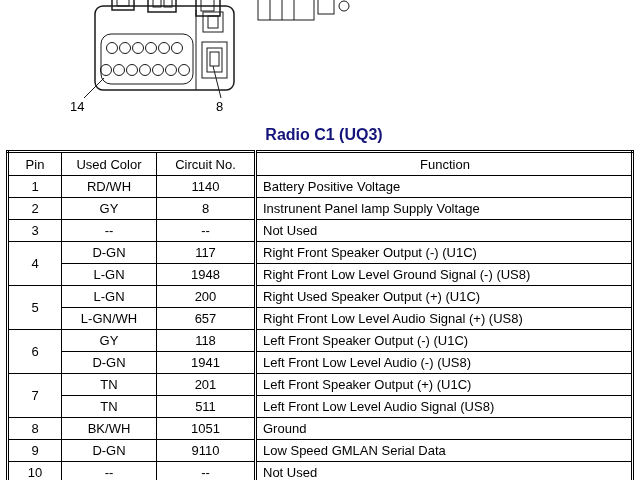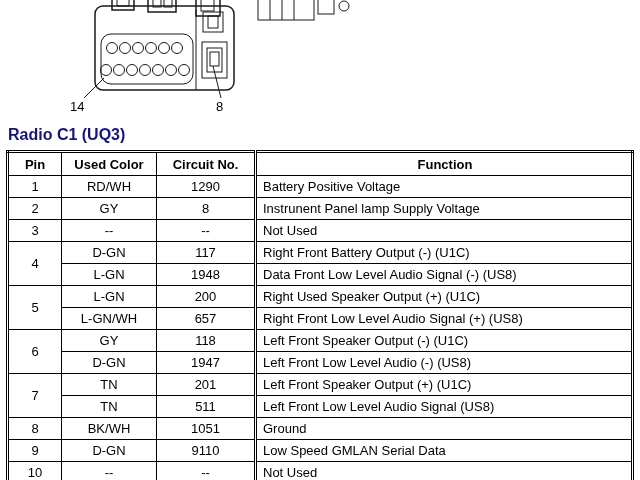--- a/index.html
+++ b/index.html
@@ -6,20 +6,21 @@
   body{
     width:640px;height:480px;overflow:hidden;background:#ffffff;
     font-family:"Liberation Sans",sans-serif;position:relative;
   }
   .diagram-wrap{width:640px;height:118px;display:block;}
   svg{display:block;}
   .page-title{
     margin:8px 0 6px 8px;
     font-size:16px;font-weight:bold;color:#14147a;
     font-family:"Liberation Sans",sans-serif;
+    text-align:center;
   }
   table.pinout{
     border-collapse:collapse;
     margin-left:6px;
     width:628px;
     table-layout:fixed;
     font-size:13px;
     color:#000;
     border:3px double #000;
   }
@@ -27,21 +28,21 @@
     border:1px solid #000;
     padding:0 4px;
     height:21px;
     text-align:center;
     vertical-align:middle;
     overflow:hidden;
     white-space:nowrap;
   }
   table.pinout thead th{
     height:22px;
-    font-weight:bold;
+    font-weight:normal;
     border-bottom:1px solid #000;
   }
   table.pinout .c-fn{
     text-align:left;
     padding-left:6px;
     border-left:3px double #000;
     margin-top:16px;
   }
   .diagram-label{font-size:13px;fill:#000;font-family:"Liberation Sans",sans-serif;}
 </style>
@@ -115,66 +116,66 @@
       <th>Pin</th>
       <th>Used Color</th>
       <th>Circuit No.</th>
       <th class="c-fn" style="text-align:center">Function</th>
     </tr>
   </thead>
   <tbody>
     <tr>
       <td>1</td>
       <td>RD/WH</td>
-      <td>1290</td>
+      <td>1140</td>
       <td class="c-fn">Battery Positive Voltage</td>
     </tr>
     <tr>
       <td>2</td>
       <td>GY</td>
       <td>8</td>
       <td class="c-fn">Instrunent Panel lamp Supply Voltage</td>
     </tr>
     <tr>
       <td>3</td>
       <td>--</td>
       <td>--</td>
       <td class="c-fn">Not Used</td>
     </tr>
     <tr>
       <td rowspan="2">4</td>
       <td>D-GN</td>
       <td>117</td>
-      <td class="c-fn">Right Front Battery Output (-) (U1C)</td>
+      <td class="c-fn">Right Front Speaker Output (-) (U1C)</td>
     </tr>
     <tr>
       <td>L-GN</td>
       <td>1948</td>
-      <td class="c-fn">Data Front Low Level Audio Signal (-) (US8)</td>
+      <td class="c-fn">Right Front Low Level Ground Signal (-) (US8)</td>
     </tr>
     <tr>
       <td rowspan="2">5</td>
       <td>L-GN</td>
       <td>200</td>
       <td class="c-fn">Right Used Speaker Output (+) (U1C)</td>
     </tr>
     <tr>
       <td>L-GN/WH</td>
       <td>657</td>
       <td class="c-fn">Right Front Low Level Audio Signal (+) (US8)</td>
     </tr>
     <tr>
       <td rowspan="2">6</td>
       <td>GY</td>
       <td>118</td>
       <td class="c-fn">Left Front Speaker Output (-) (U1C)</td>
     </tr>
     <tr>
       <td>D-GN</td>
-      <td>1947</td>
+      <td>1941</td>
       <td class="c-fn">Left Front Low Level Audio (-) (US8)</td>
     </tr>
     <tr>
       <td rowspan="2">7</td>
       <td>TN</td>
       <td>201</td>
       <td class="c-fn">Left Front Speaker Output (+) (U1C)</td>
     </tr>
     <tr>
       <td>TN</td>

